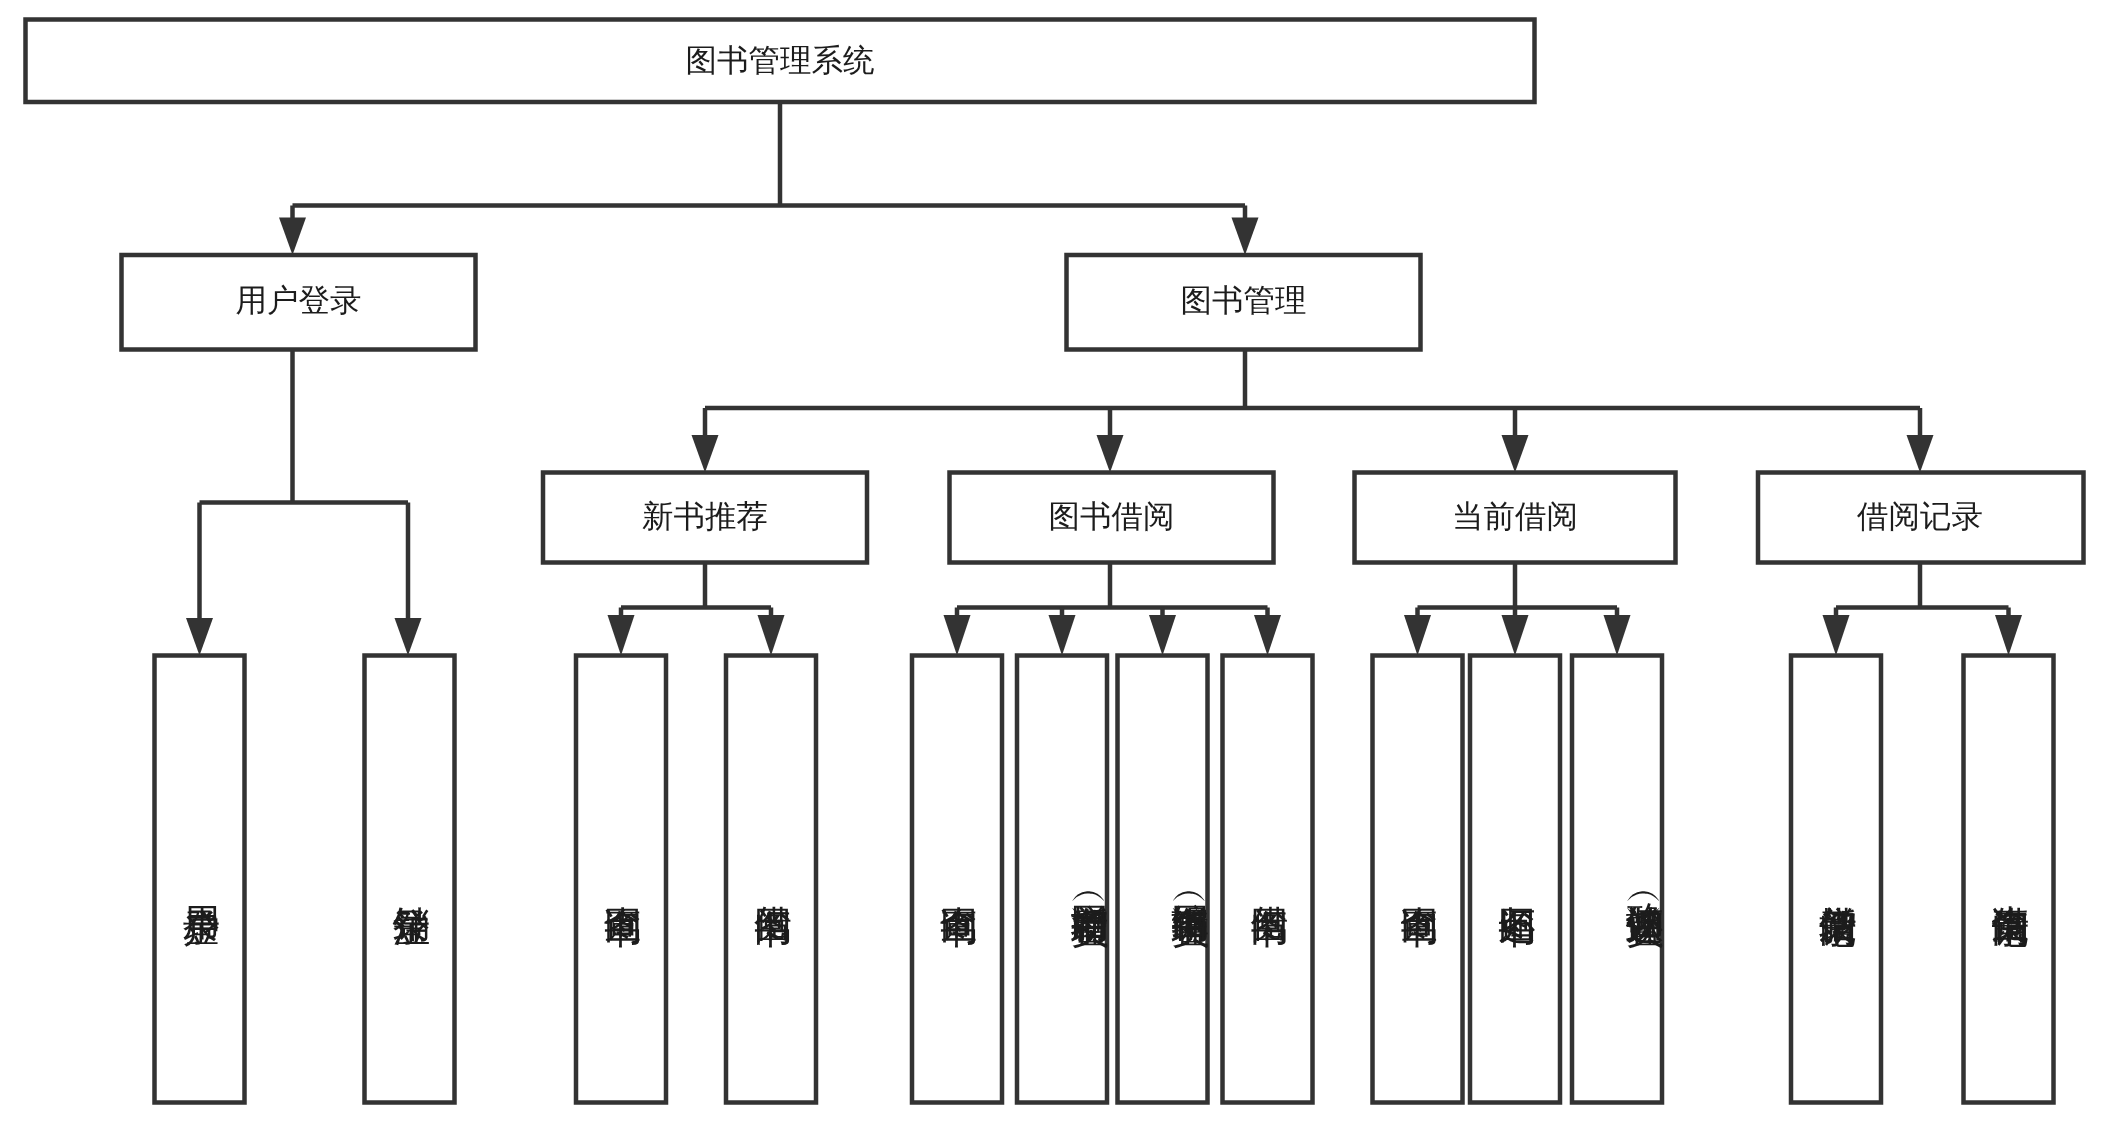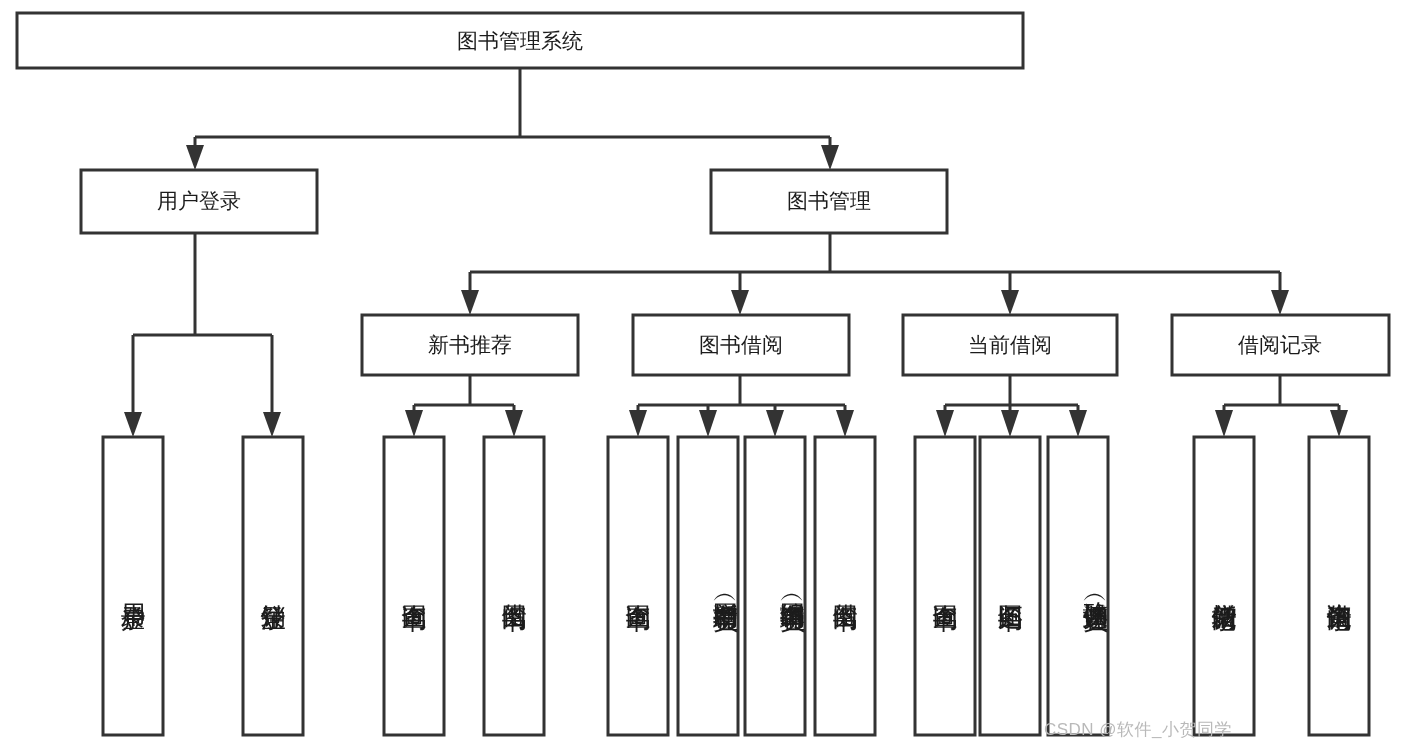--- a/index.html
+++ b/index.html
@@ -220,15 +220,14 @@
   <div class="node-label-v" style="left:608px; top:437px; width:60px; height:298px;">查询图书</div>
   <div class="node-label-v" style="left:678px; top:437px; width:60px; height:298px; align-items:flex-start;">新增图书（管理员）</div>
   <div class="node-label-v" style="left:745px; top:437px; width:60px; height:298px; align-items:flex-start;">编辑图书（管理员）</div>
   <div class="node-label-v" style="left:815px; top:437px; width:60px; height:298px;">借阅图书</div>
   <div class="node-label-v" style="left:915px; top:437px; width:60px; height:298px;">查询图书</div>
   <div class="node-label-v" style="left:980px; top:437px; width:60px; height:298px;">归还图书</div>
   <div class="node-label-v" style="left:1048px; top:437px; width:60px; height:298px; align-items:flex-start;">确认归还（管理员）</div>
   <div class="node-label-v" style="left:1194px; top:437px; width:60px; height:298px;">新增借阅记录</div>
   <div class="node-label-v" style="left:1309px; top:437px; width:60px; height:298px;">查询借阅记录</div>
 
-  <div class="watermark">CSDN @软件_小贺同学</div>
 
 </div>
 
 </body></html>

